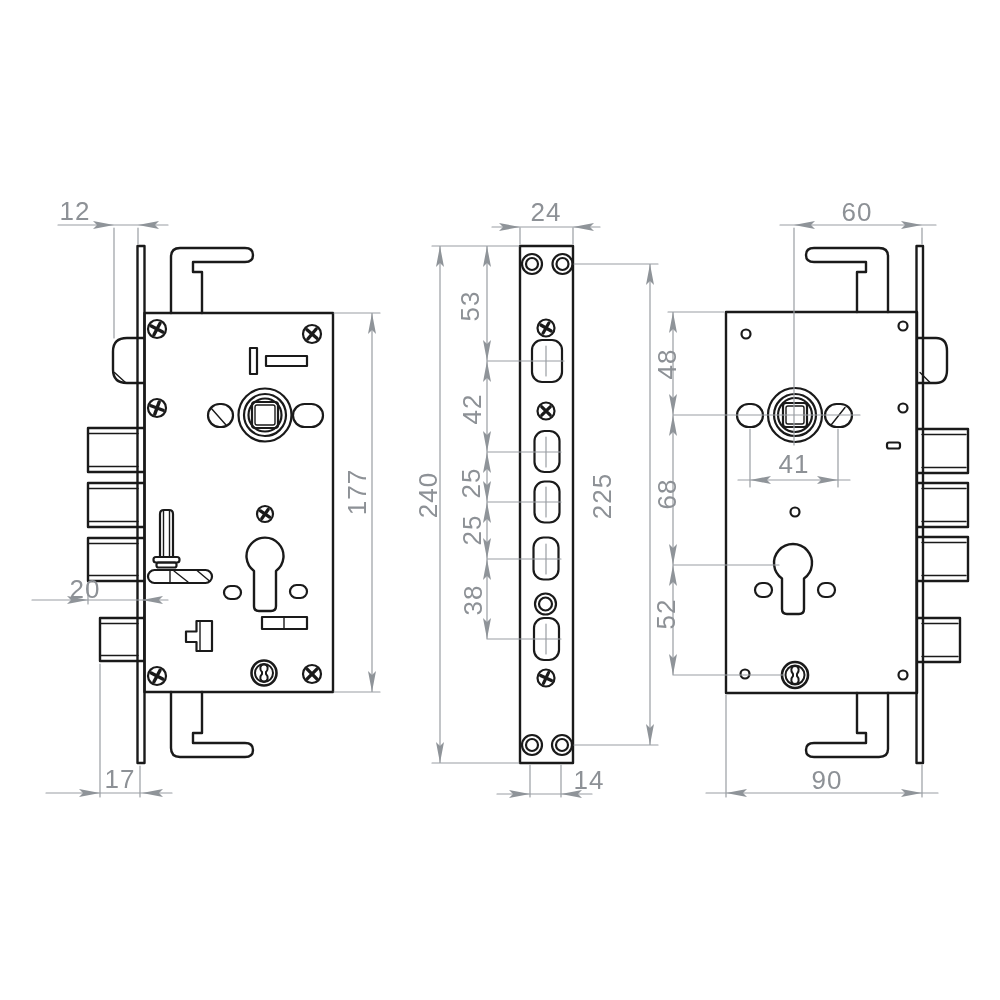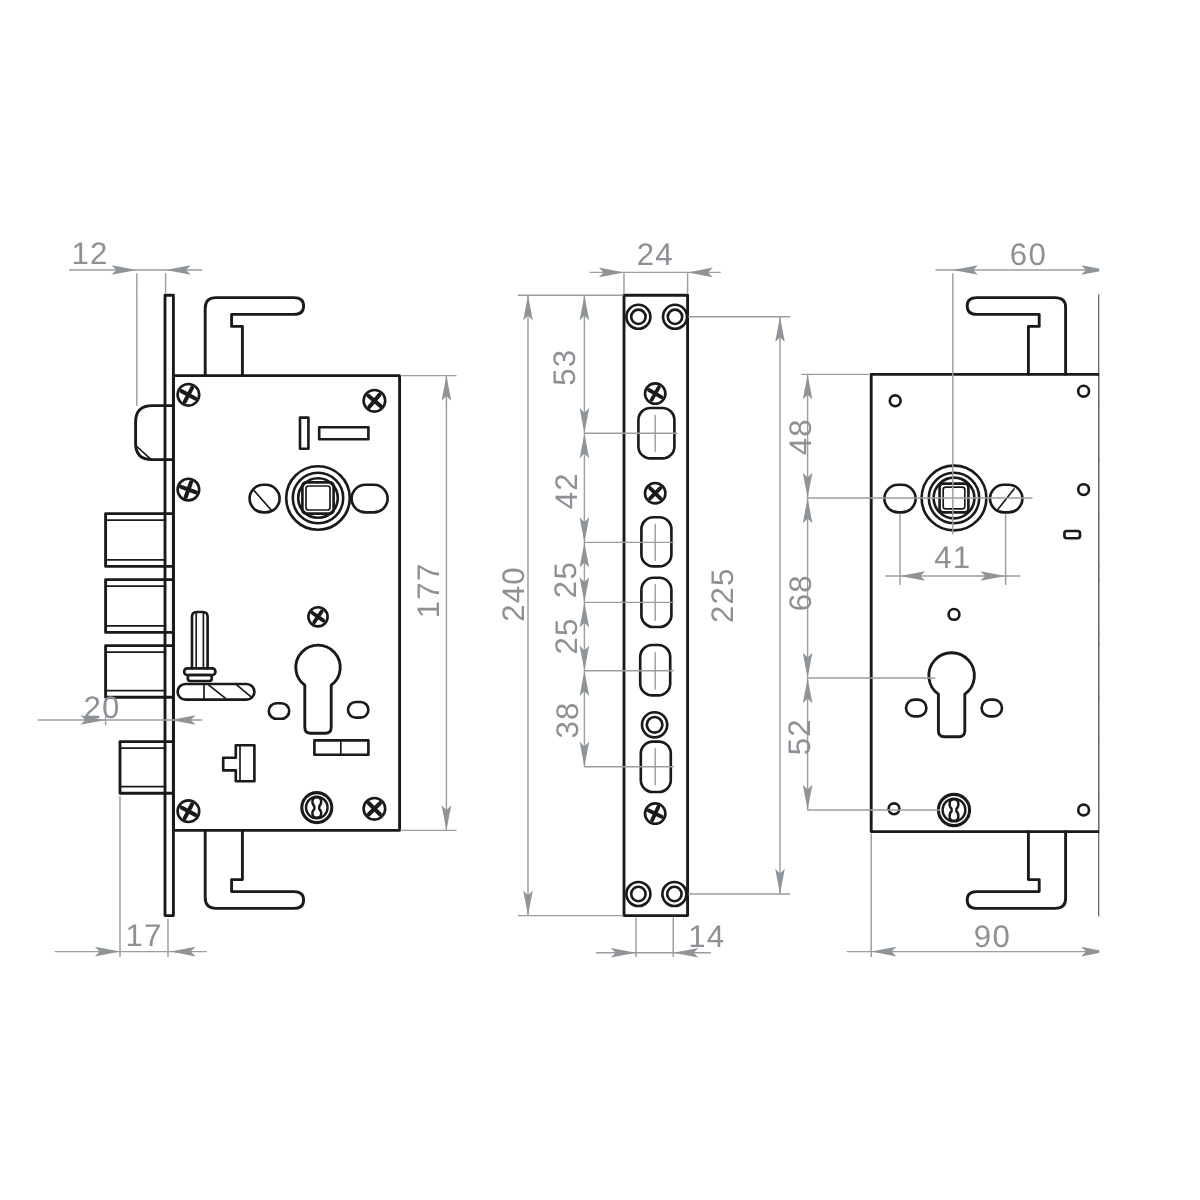--- a/index.html
+++ b/index.html
@@ -1,16 +1,16 @@
 <!DOCTYPE html>
 <html><head>
 <meta charset="utf-8">
 <style>
   html,body{margin:0;padding:0;background:#ffffff;}
-  .canvas{position:relative;width:916px;height:1000px;background:#ffffff;overflow:hidden;}
+  .canvas{position:relative;width:1000px;height:1000px;background:#ffffff;overflow:hidden;}
   svg{display:block;}
   .outline{fill:#ffffff;stroke:#1a1a1a;stroke-width:2.4;stroke-linejoin:round;stroke-linecap:round;}
   .outline-nf{fill:none;stroke:#1a1a1a;stroke-width:2.4;stroke-linejoin:round;stroke-linecap:round;}
   .med{fill:none;stroke:#1a1a1a;stroke-width:2.2;stroke-linejoin:round;stroke-linecap:round;}
   .thin{fill:none;stroke:#1a1a1a;stroke-width:1.4;stroke-linecap:round;}
   .dimline{fill:none;stroke:#9a9ea3;stroke-width:1.2;stroke-linecap:round;}
   .dimarrow{fill:#8f9499;stroke:none;}
   text.dim{fill:#8d9196;font-family:"Liberation Sans","DejaVu Sans",sans-serif;font-size:26px;letter-spacing:1px;}
 </style>
 </head>

